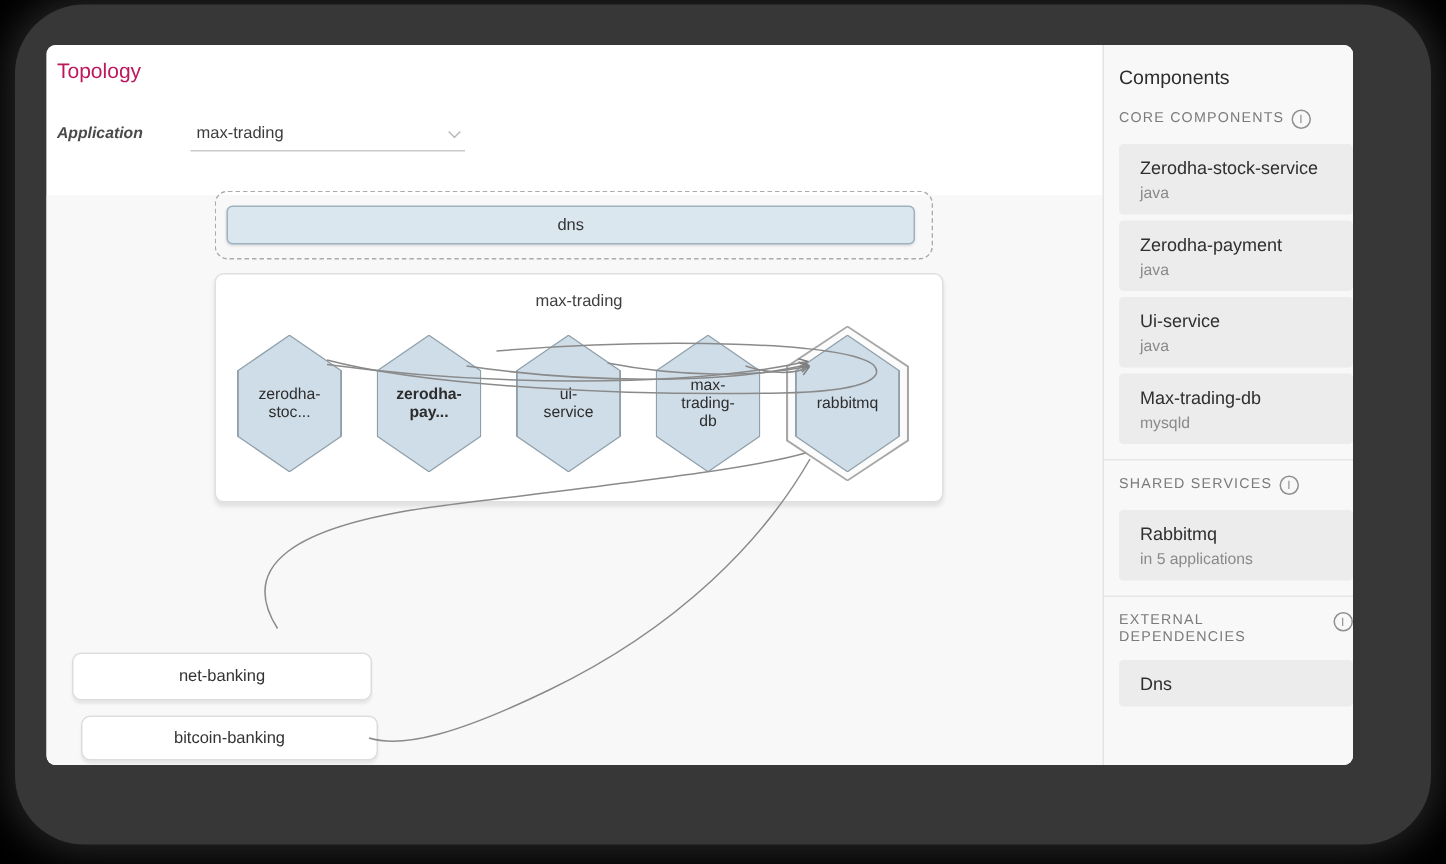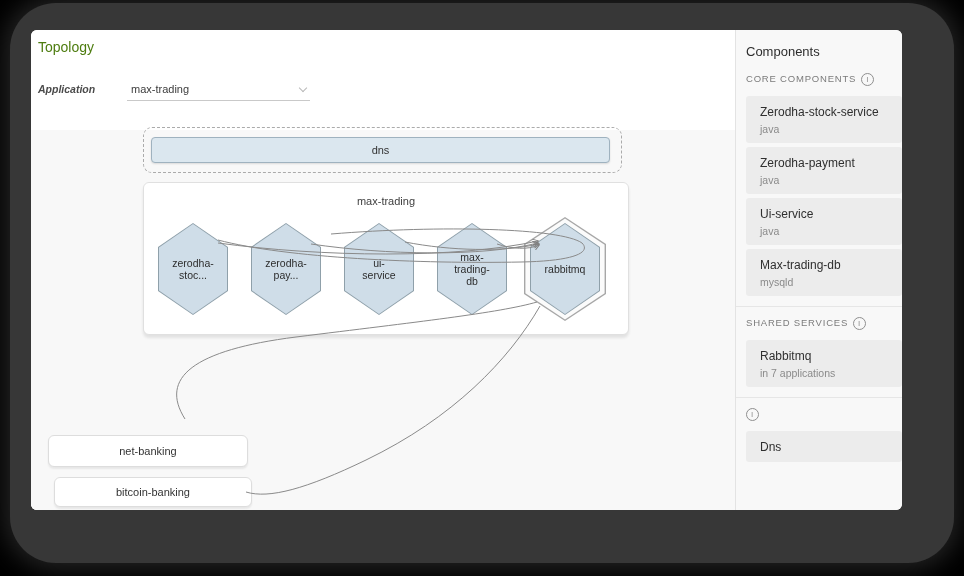--- a/index.html
+++ b/index.html
@@ -5,21 +5,21 @@
   html,body{margin:0;padding:0;background:#000;width:964px;height:576px;overflow:hidden;
     font-family:"Liberation Sans", sans-serif;-webkit-font-smoothing:antialiased;}
   .stage{position:relative;width:964px;height:576px;}
   .frame{position:absolute;left:10px;top:3px;width:944px;height:560px;background:#373737;
     border-radius:46px;box-shadow:0 0 24px 6px rgba(40,40,40,.9);}
   .window{position:absolute;left:31px;top:30px;width:871px;height:480px;background:#ffffff;
     border-radius:6px;overflow:hidden;display:flex;}
   
   .main{position:relative;width:704px;height:480px;background:#fff;}
   .canvas-bg{position:absolute;left:0;top:100px;right:0;bottom:0;background:#f8f8f8;}
-  .page-title{position:absolute;left:7px;top:9px;font-size:14px;color:#4d7c0f;}
+  .page-title{position:absolute;left:7px;top:9px;font-size:14px;color:#be185d;}
   .app-row{position:absolute;left:7px;top:50px;height:22px;}
   .app-label{position:absolute;left:0;top:3px;font-size:10.5px;font-weight:700;color:#4a4a4a;font-style:italic;}
   .app-select{position:absolute;left:89px;top:0;width:183px;height:20px;border-bottom:1px solid #c9c9c9;
     font-size:11px;color:#3c3c3c;cursor:pointer;}
   .app-select .val{position:absolute;left:4px;top:3px;}
   .chev{position:absolute;right:3px;top:5px;width:7px;height:7px;}
   .chev::before{content:"";position:absolute;left:0;top:0;width:5px;height:5px;
     border-right:1.4px solid #b9b9b9;border-bottom:1.4px solid #b9b9b9;transform:rotate(45deg);}
   
   .dns-wrap{position:absolute;left:112px;top:97px;width:479px;height:46px;border:1.4px dashed #ababab;
@@ -83,21 +83,21 @@
         <div class="cluster-label">max-trading</div>
         <div id="hex-row">
   <div class="hex-wrap" style="left: 14px;">
     <div class="hex-b hexshape">
       <div class="hex-f hexshape">
                   <span class="lbl">zerodha-stoc...</span>
                 </div>
     </div>
   </div>
 
-  <div class="hex-wrap" style="left: 107px;">
+  <div class="hex-wrap" style="left: 107px; font-weight: bold;">
     <div class="hex-b hexshape">
       <div class="hex-f hexshape">
                   <span class="lbl">zerodha-pay...</span>
                 </div>
     </div>
   </div>
 
   <div class="hex-wrap" style="left: 200px;">
     <div class="hex-b hexshape">
       <div class="hex-f hexshape">
@@ -179,27 +179,28 @@
   </div>
 <hr class="sb-divider">
   <div>
     <div class="sb-header">
       <span class="hdr-txt">SHARED SERVICES</span>
       <span class="info-i">i</span>
     </div>
     <div class="cards">
               <div class="sb-card">
                 <div class="nm">Rabbitmq</div>
-                <div class="sub">in 7 applications</div>
+                <div class="sub">in 5 applications</div>
               </div>
             </div>
   </div>
 <hr class="sb-divider">
   <div>
     <div class="sb-header">
+      <span class="hdr-txt">EXTERNAL DEPENDENCIES</span>
       <span class="info-i">i</span>
     </div>
     <div class="cards">
               <div class="sb-card">
                 <div class="nm">Dns</div>
               </div>
             </div>
   </div>
 </div>
     </div>

